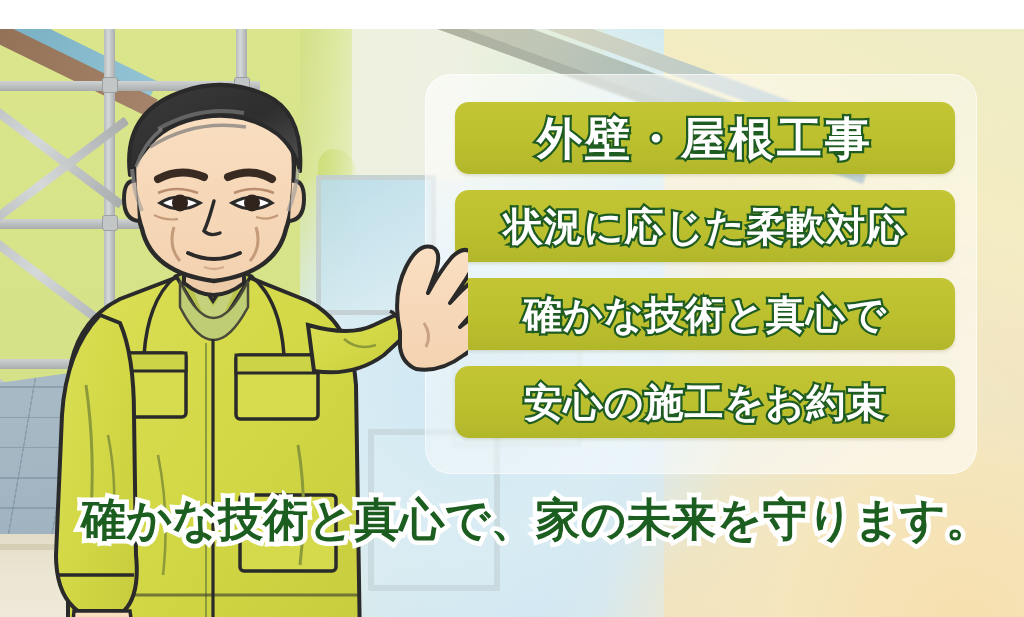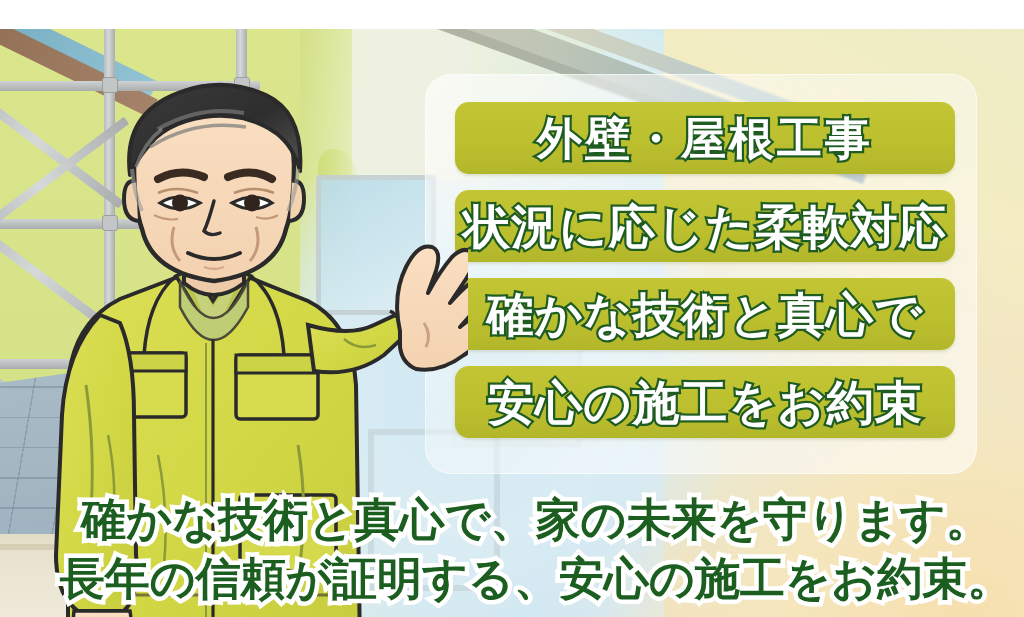--- a/index.html
+++ b/index.html
@@ -207,21 +207,21 @@
   .badge {
     height: 72px;
     border-radius: 14px;
     background: linear-gradient(180deg, #c3c534 0%, #bcc02e 55%, #b2b62a 100%);
     display: flex;
     align-items: center;
     justify-content: center;
     box-shadow: 0 2px 3px rgba(120,120,40,.18);
   }
   .badge-text {
-    font-size: 47px;
+    font-size: 39px;
     font-weight: bold;
     color: #ffffff;
     letter-spacing: 1px;
     line-height: 1;
     -webkit-text-stroke: 4.5px #1f5c22;
     paint-order: stroke fill;
     white-space: nowrap;
   }
   .badge.lead .badge-text { font-size: 45px; letter-spacing: 3px; }
 
@@ -445,16 +445,15 @@
 
       <path d="M166 172 Q160 192 172 206" stroke="#c49a78" stroke-width="3" fill="none"></path>
       <path d="M248 172 Q254 192 242 206" stroke="#c49a78" stroke-width="3" fill="none"></path>
 
       <path d="M196 212 Q206 216 216 212" stroke="#d3a987" stroke-width="2.4" fill="none"></path>
     </g>
   </svg>
 
   <div class="caption">
     <div class="caption-line">確かな技術と真心で、家の未来を守ります。</div>
-    <div class="caption-line">長年の信頼が証明する、安心の施工をお約束。</div>
   </div>
 
 </div>
 
 </body></html>

